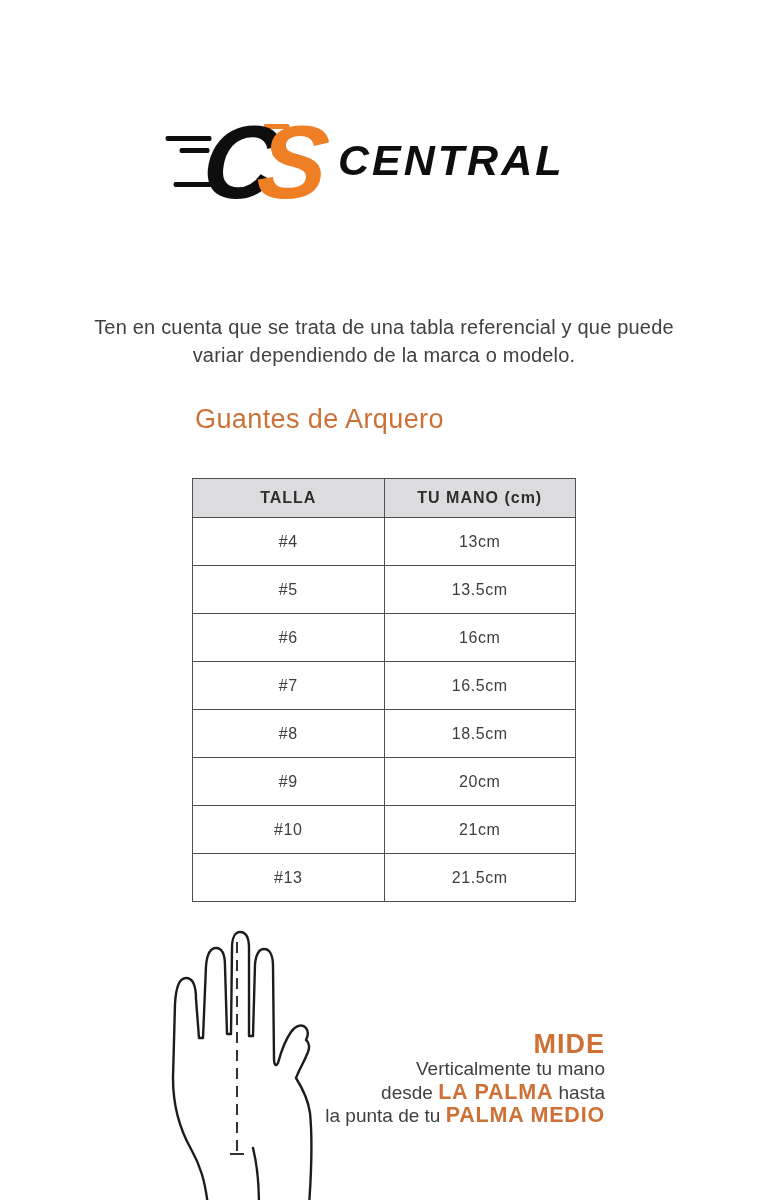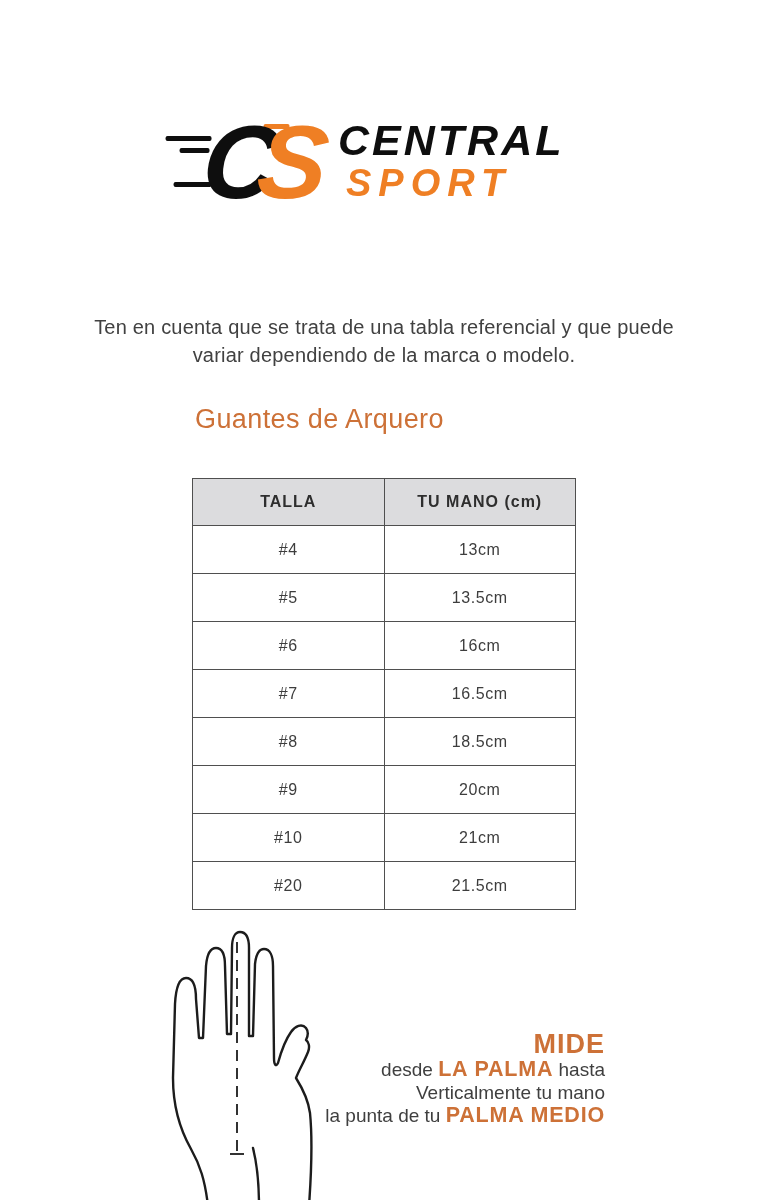--- a/index.html
+++ b/index.html
@@ -42,21 +42,21 @@
                    color:#cd7137; font-size:27px; font-weight:400;
                    letter-spacing:0.4px; }
 
   
   .size-table { position:absolute; top:478px; left:192px; width:384px;
                 border-collapse:collapse; table-layout:fixed;
                 font-size:16px; color:#3d3d3d; }
   .size-table th, .size-table td {
     border:1px solid #4f4f4f; text-align:center; vertical-align:middle;
   }
-  .size-table th { height:47px; background:#dcdcde; color:#2e2e2e;
+  .size-table th { height:39px; background:#dcdcde; color:#2e2e2e;
                    font-weight:600; letter-spacing:1px; font-size:16px; }
   .size-table td { height:48px; letter-spacing:0.6px; }
 
   
   .hand-wrap { position:absolute; left:168px; top:928px; width:168px; height:272px; }
 
   
   .measure { position:absolute; top:1030px; right:163px; width:330px;
              text-align:right; color:#3f3f3f; font-size:19px; line-height:22.5px; }
   .measure-title { color:#cd7137; font-size:27px; font-weight:700;
@@ -72,21 +72,20 @@
   <div class="logo">
     <div class="logo-mark">
       <span class="speed-line sl1"></span>
       <span class="speed-line sl2"></span>
       <span class="speed-line sl3"></span>
       <span class="speed-line sl4"></span>
       <span class="mark-c">C</span><span class="mark-s">S</span>
     </div>
     <div class="logo-words">
       <span class="word-central">CENTRAL</span>
-      <span class="word-sport">SPORT</span>
     </div>
   </div>
 
   <div class="intro">
     <p>Ten en cuenta que se trata de una tabla referencial y que puede variar dependiendo de la marca o modelo.</p>
   </div>
 
   <div class="section-title">Guantes de Arquero</div>
 
   <table class="size-table">
@@ -119,21 +118,21 @@
         </tr>
         <tr>
           <td>#9</td>
           <td>20cm</td>
         </tr>
         <tr>
           <td>#10</td>
           <td>21cm</td>
         </tr>
         <tr>
-          <td>#20</td>
+          <td>#13</td>
           <td>21.5cm</td>
         </tr>
       </tbody>
   </table>
 
   <div class="hand-wrap">
     <svg viewBox="0 0 168 272" width="168" height="272">
       <g fill="#ffffff" stroke="#1c1c1c" stroke-width="2.4" stroke-linejoin="round" stroke-linecap="round">
 
         <path d="M 40 278
@@ -173,23 +172,23 @@
       <g stroke="#1c1c1c" stroke-width="1.8" fill="none">
         <path d="M 69 14 L 69 226" stroke-dasharray="11 7"></path>
         <path d="M 62 226 L 76 226"></path>
       </g>
     </svg>
   </div>
 
   <div class="measure">
     <div class="measure-title">MIDE</div>
     <div>
-      <span>desde </span><span class="measure-strong">LA PALMA</span><span> hasta</span>
+      <span>Verticalmente tu mano</span>
     </div>
     <div>
-      <span>Verticalmente tu mano</span>
+      <span>desde </span><span class="measure-strong">LA PALMA</span><span> hasta</span>
     </div>
     <div>
       <span>la punta de tu </span><span class="measure-strong">PALMA MEDIO</span>
     </div>
   </div>
 
 </div>
 
 </body></html>

